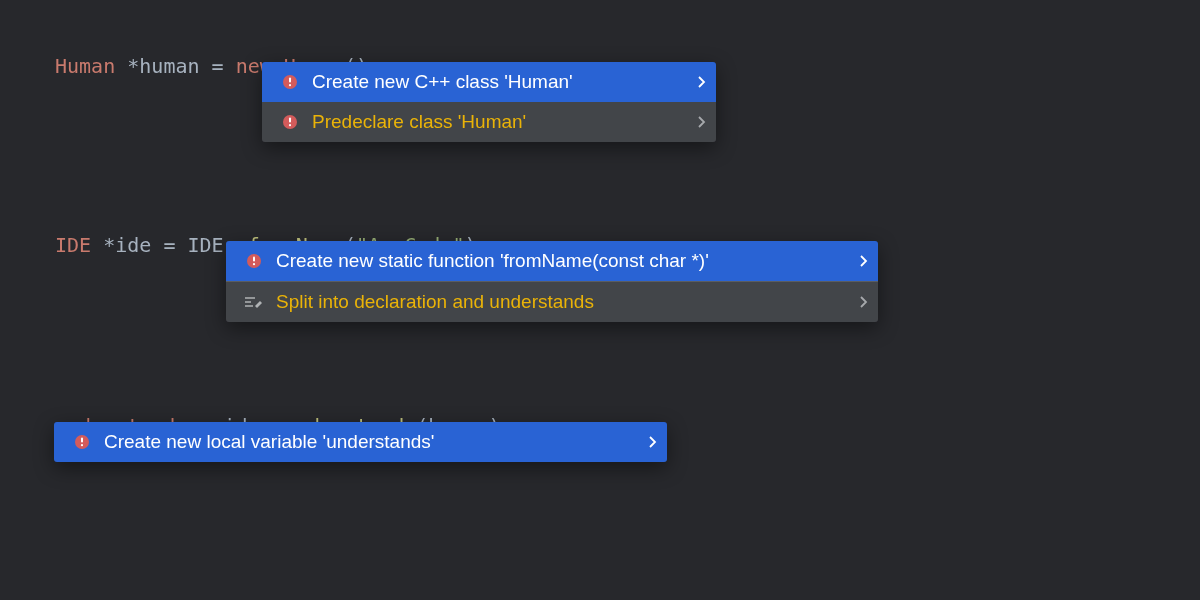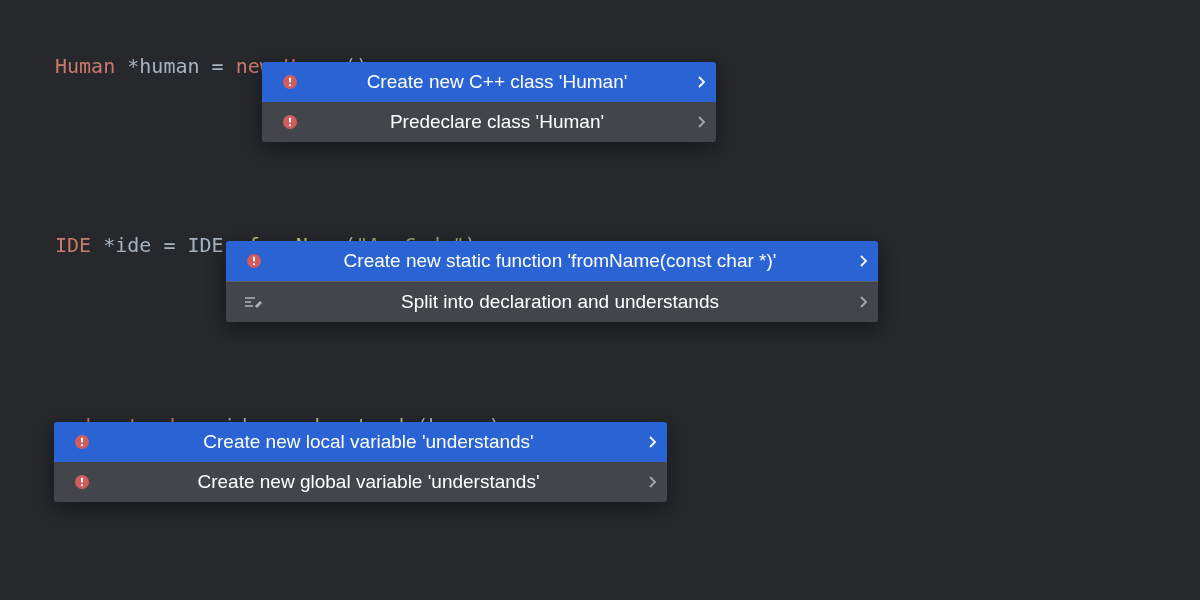--- a/index.html
+++ b/index.html
@@ -33,40 +33,39 @@
     border-radius: 3px;
     overflow: hidden;
     font-family: -apple-system, "Segoe UI", Helvetica, Arial, sans-serif;
     font-size: 19px;
   }
   .popup .item {
     display: flex;
     align-items: center;
     background: #424549;
     height: 40px;
-    color: #ffffff;
+    color: #eab308;
     padding-left: 16px;
     padding-right: 10px;
   }
   .popup .item.sel {
     background: #2963d4;
     color: #ffffff;
   }
   .popup .item .icon {
     width: 24px;
     display: flex;
     align-items: center;
     justify-content: center;
     flex: 0 0 auto;
   }
   .popup .item .label {
     margin-left: 10px;
     flex: 1 1 auto;
     white-space: nowrap;
-    text-align: center;
   }
   .popup .item .chev {
     margin-left: 16px;
     flex: 0 0 auto;
   }
   .popup .sep {
     height: 1px;
     background: #5a5d61;
   }
 
@@ -165,28 +164,13 @@
           <rect x="7" y="3.5" width="2" height="5" rx="1" fill="#fff"></rect>
         </svg>
     </span>
     <span class="label">Create new local variable 'understands'</span>
     <span class="chev">
       <svg width="8" height="12" viewBox="0 0 8 12">
           <path d="M1 1 L6 6 L1 11" stroke="#fff" stroke-width="1.8" fill="none"></path>
         </svg>
     </span>
   </div>
-  <div class="item">
-    <span class="icon bulb-err">
-      <svg width="16" height="16" viewBox="0 0 16 16">
-          <circle cx="8" cy="8" r="7" fill="#d35b5b"></circle>
-          <circle cx="8" cy="11.2" r="1.1" fill="#fff"></circle>
-          <rect x="7" y="3.5" width="2" height="5" rx="1" fill="#fff"></rect>
-        </svg>
-    </span>
-    <span class="label">Create new global variable 'understands'</span>
-    <span class="chev">
-      <svg width="8" height="12" viewBox="0 0 8 12">
-          <path d="M1 1 L6 6 L1 11" stroke="#a6a9ac" stroke-width="1.8" fill="none"></path>
-        </svg>
-    </span>
-  </div>
 </div>
 
 </body></html>

